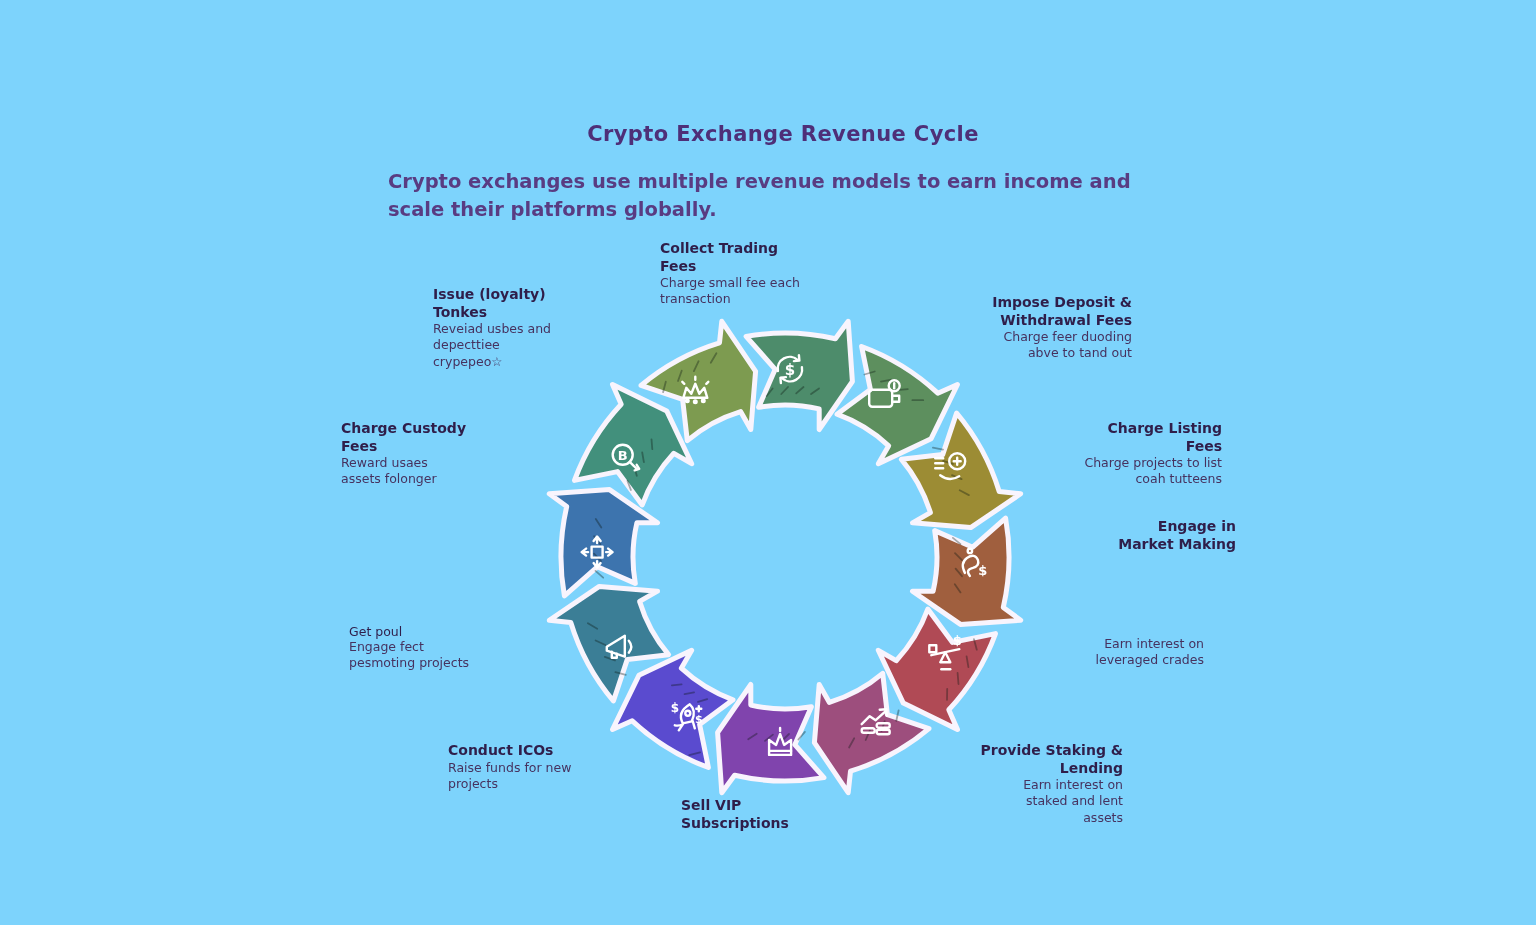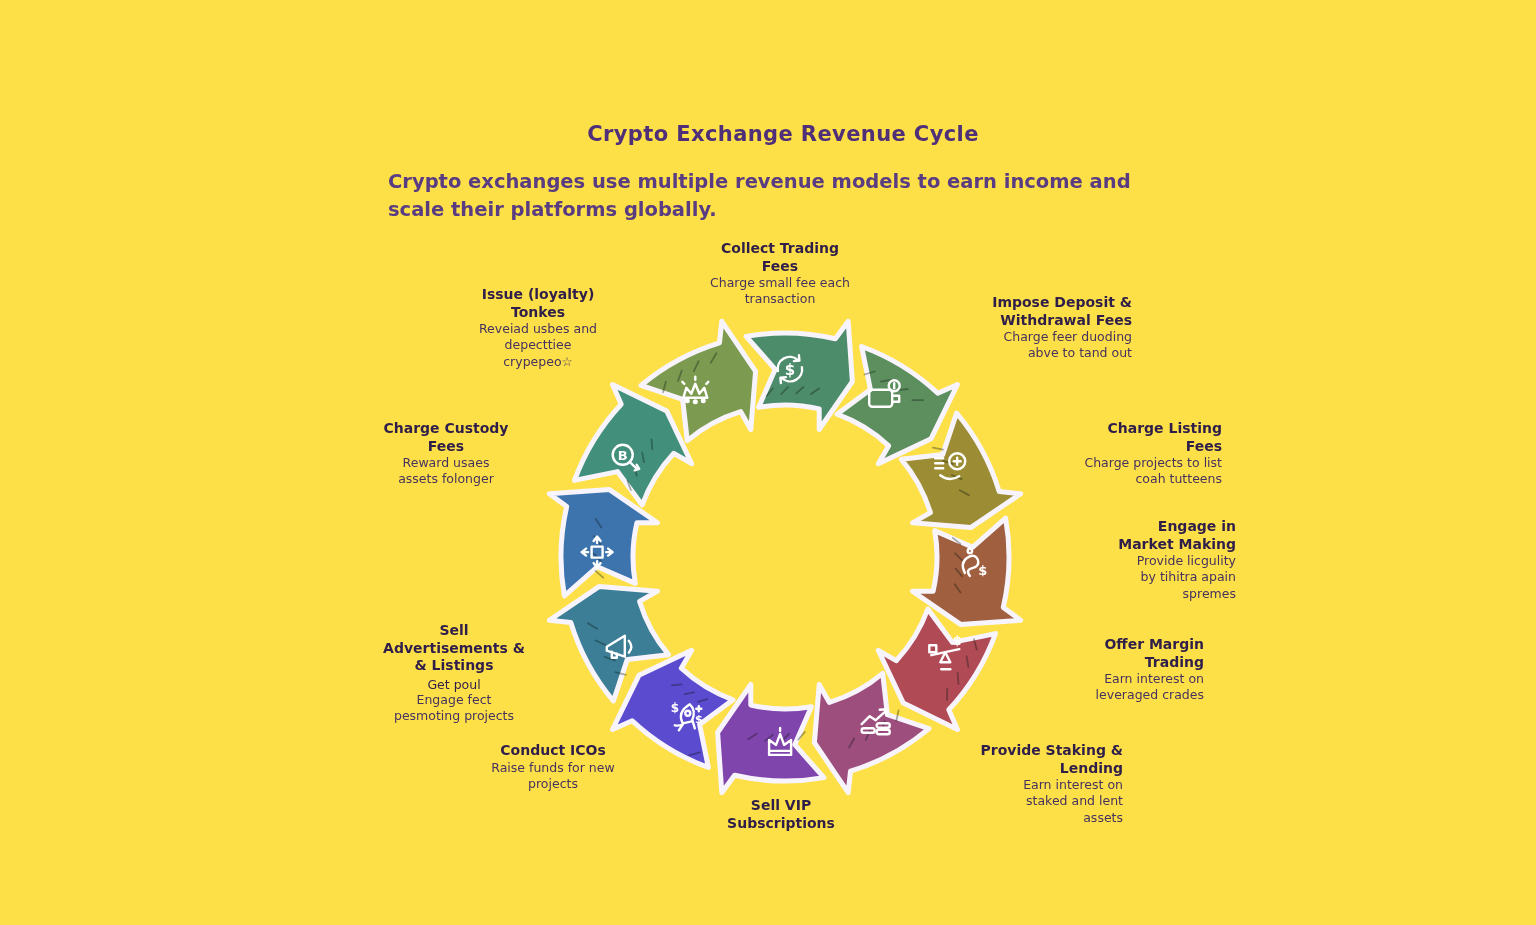--- a/index.html
+++ b/index.html
@@ -4,31 +4,31 @@
 <style>
   html,body { margin:0; padding:0; }
   body { font-family:"DejaVu Sans", sans-serif; }
   .stage { position:relative; width:1536px; height:925px; margin:0 auto; overflow:hidden; background:#e8ddf7; }
   .main-title { position:absolute; top:122px; left:0; width:1566px; text-align:center;
     font-size:21px; font-weight:800; color:#4e2f78; letter-spacing:.4px; }
   .subtitle { position:absolute; top:168px; left:50%; transform:translateX(-50%); width:760px;
     font-size:19.5px; font-weight:700; color:#593c82; line-height:1.42; }
   #ring { position:absolute; left:0; top:0; }
   .seg-label { position:absolute; }
-  .seg-label.center { text-align:center; }
+  .seg-label.center { text-align:left; }
   .seg-label.left { text-align:right; }
-  .seg-label.right { text-align:center; }
+  .seg-label.right { text-align:left; }
   .seg-title { font-weight:700; font-size:14px; color:#2f1e4a; line-height:1.25; white-space:pre-line; }
   .seg-sub { font-weight:400; font-size:12.5px; color:#2f1e4a; margin-top:2px; }
   .seg-desc { font-size:12.5px; font-weight:500; color:#46325f; line-height:1.3; white-space:pre-line; }
 </style>
 </head>
 <body>
 
-<div class="stage" style="background: #fde047;">
+<div class="stage" style="background: #7dd3fc;">
   <div class="main-title">Crypto Exchange Revenue Cycle</div>
   <div class="subtitle">Crypto exchanges use multiple revenue models to earn income and scale their platforms globally.</div>
 
   <svg id="ring" width="1536" height="925" viewBox="0 0 1536 925">
       <path d="M 641.0 385.4 A 224 224 0 0 1 719.5 342.8 L 721.8 321.3 L 755.6 371.3 L 750.8 429.5 L 740.6 411.6 A 152 152 0 0 0 687.3 440.6 L 682.6 399.3 Z" fill="#7d9b50" stroke="#f8f4fd" stroke-width="5" stroke-linejoin="round"></path>
       <path d="M 574.5 480.4 A 224 224 0 0 1 621.2 404.2 L 612.5 384.5 L 666.7 410.9 L 691.7 463.7 L 673.8 453.3 A 152 152 0 0 0 642.2 505.0 L 617.5 471.6 Z" fill="#42907c" stroke="#f8f4fd" stroke-width="5" stroke-linejoin="round"></path>
       <path d="M 564.4 595.9 A 224 224 0 0 1 566.7 506.6 L 549.3 493.8 L 609.5 489.6 L 657.5 522.8 L 636.9 522.8 A 152 152 0 0 0 635.3 583.4 L 597.3 566.8 Z" fill="#3d74ae" stroke="#f8f4fd" stroke-width="5" stroke-linejoin="round"></path>
       <path d="M 613.4 701.0 A 224 224 0 0 1 570.8 622.5 L 549.3 620.2 L 599.3 586.4 L 657.5 591.2 L 639.6 601.4 A 152 152 0 0 0 668.6 654.7 L 627.3 659.4 Z" fill="#3b7e96" stroke="#f8f4fd" stroke-width="5" stroke-linejoin="round"></path>
       <path d="M 708.4 767.5 A 224 224 0 0 1 632.2 720.8 L 612.5 729.5 L 638.9 675.3 L 691.7 650.3 L 681.3 668.2 A 152 152 0 0 0 733.0 699.8 L 699.6 724.5 Z" fill="#5a4bcf" stroke="#f8f4fd" stroke-width="5" stroke-linejoin="round"></path>
       <path d="M 823.9 777.6 A 224 224 0 0 1 734.6 775.3 L 721.8 792.7 L 717.6 732.5 L 750.8 684.5 L 750.8 705.1 A 152 152 0 0 0 811.4 706.7 L 794.8 744.7 Z" fill="#8044ad" stroke="#f8f4fd" stroke-width="5" stroke-linejoin="round"></path>
@@ -202,50 +202,42 @@
   </div>
   <div class="seg-label left" style="left:1012px;top:420px;width:210px">
     <div class="seg-title">Charge Listing
 Fees</div>
     <div class="seg-desc">Charge projects to list
 coah tutteens</div>
   </div>
   <div class="seg-label left" style="left:1036px;top:518px;width:200px">
     <div class="seg-title">Engage in
 Market Making</div>
-    <div class="seg-desc">Provide licgulity
-by tihitra apain
-spremes</div>
   </div>
   <div class="seg-label left" style="left:1004px;top:636px;width:200px">
-    <div class="seg-title">Offer Margin
-Trading</div>
     <div class="seg-desc">Earn interest on
 leveraged crades</div>
   </div>
   <div class="seg-label left" style="left:923px;top:742px;width:200px">
     <div class="seg-title">Provide Staking &amp;
 Lending</div>
     <div class="seg-desc">Earn interest on
 staked and lent
 assets</div>
   </div>
   <div class="seg-label center" style="left:681px;top:797px;width:200px">
     <div class="seg-title">Sell VIP
 Subscriptions</div>
   </div>
   <div class="seg-label right" style="left:448px;top:742px;width:210px">
     <div class="seg-title">Conduct ICOs</div>
     <div class="seg-desc">Raise funds for new
 projects</div>
   </div>
   <div class="seg-label right" style="left:349px;top:622px;width:210px">
-    <div class="seg-title">Sell
-Advertisements &amp;
-&amp; Listings</div>
     <div class="seg-sub">Get poul</div>
     <div class="seg-desc">Engage fect
 pesmoting projects</div>
   </div>
   <div class="seg-label right" style="left:341px;top:420px;width:210px">
     <div class="seg-title">Charge Custody
 Fees</div>
     <div class="seg-desc">Reward usaes
 assets folonger</div>
   </div>

